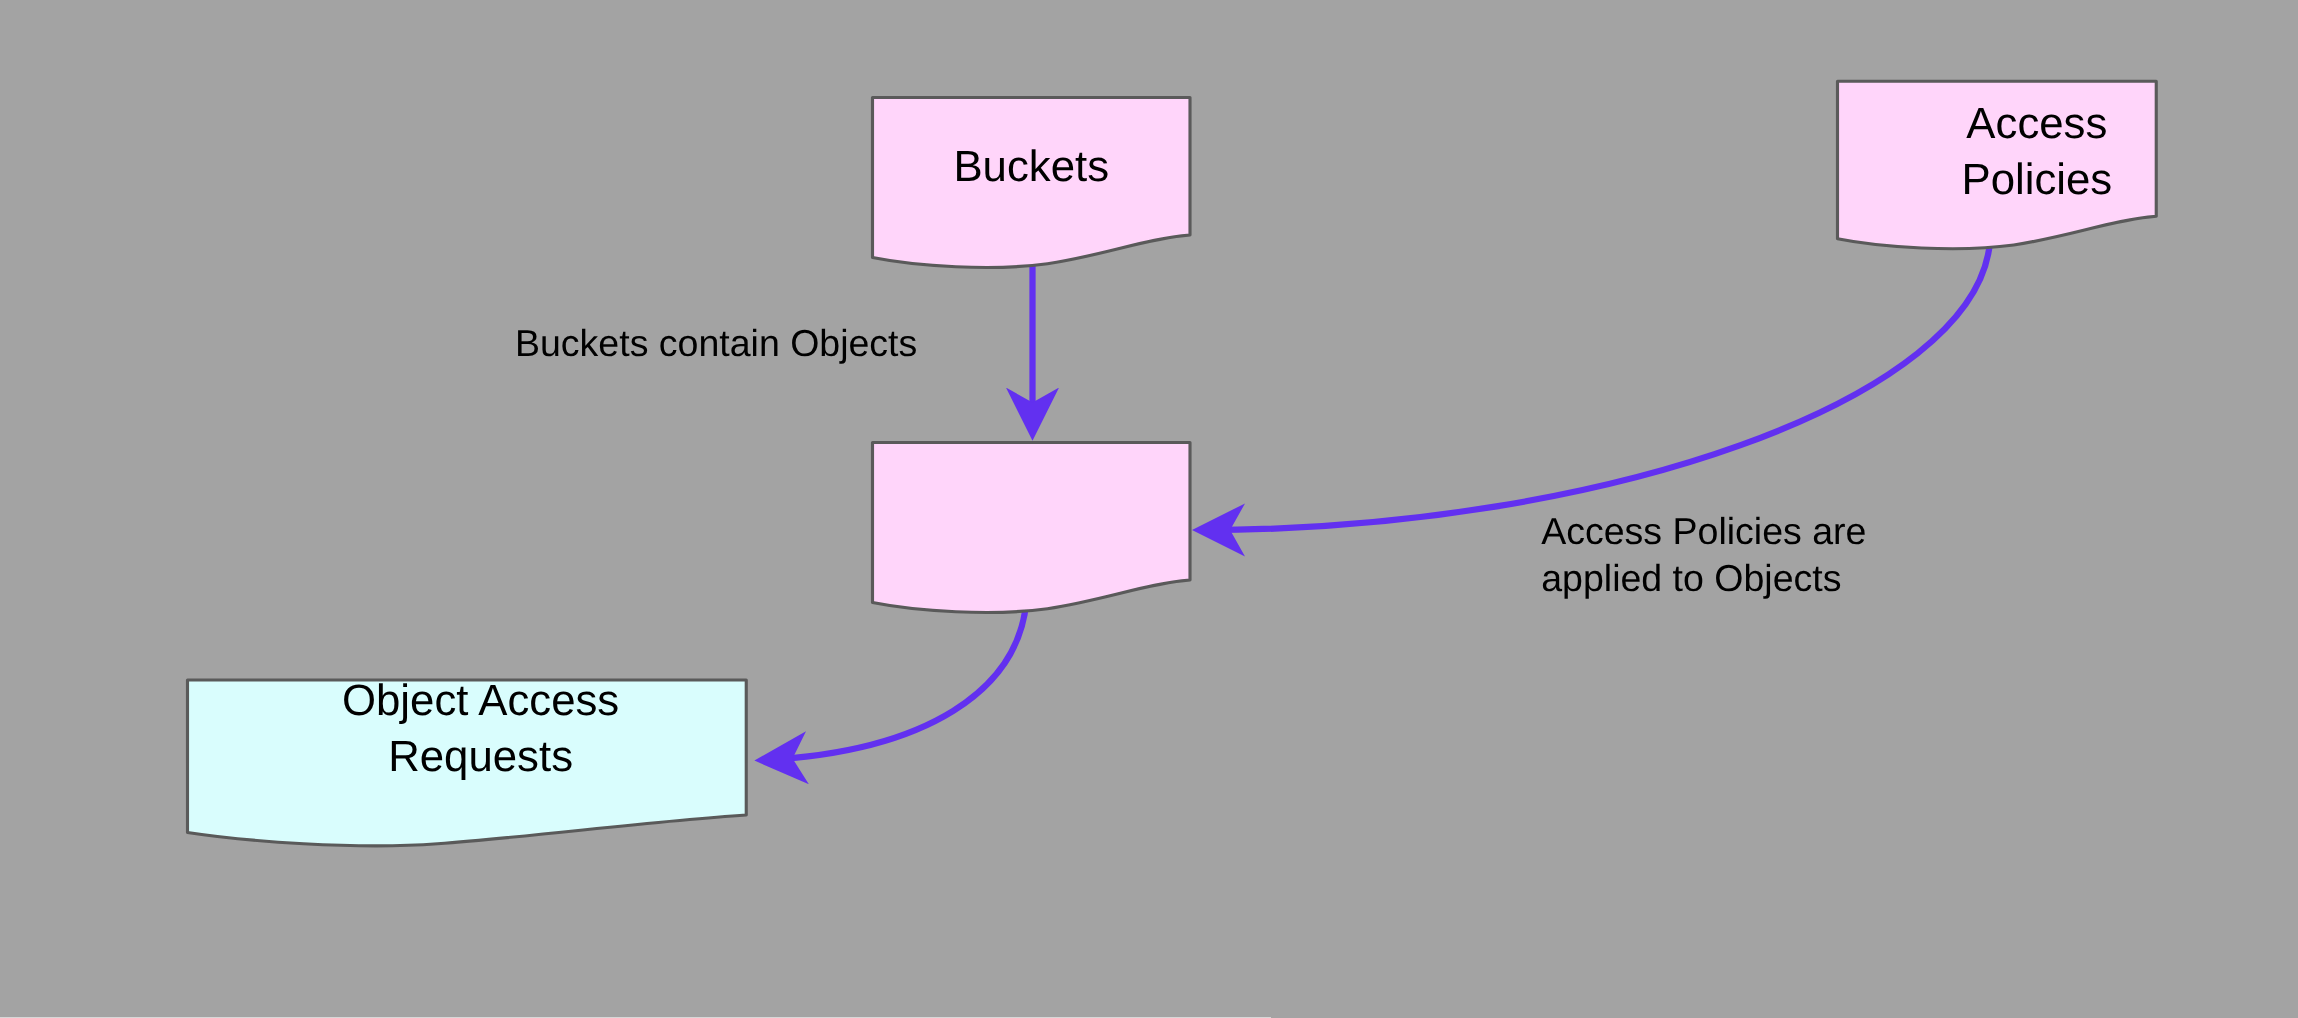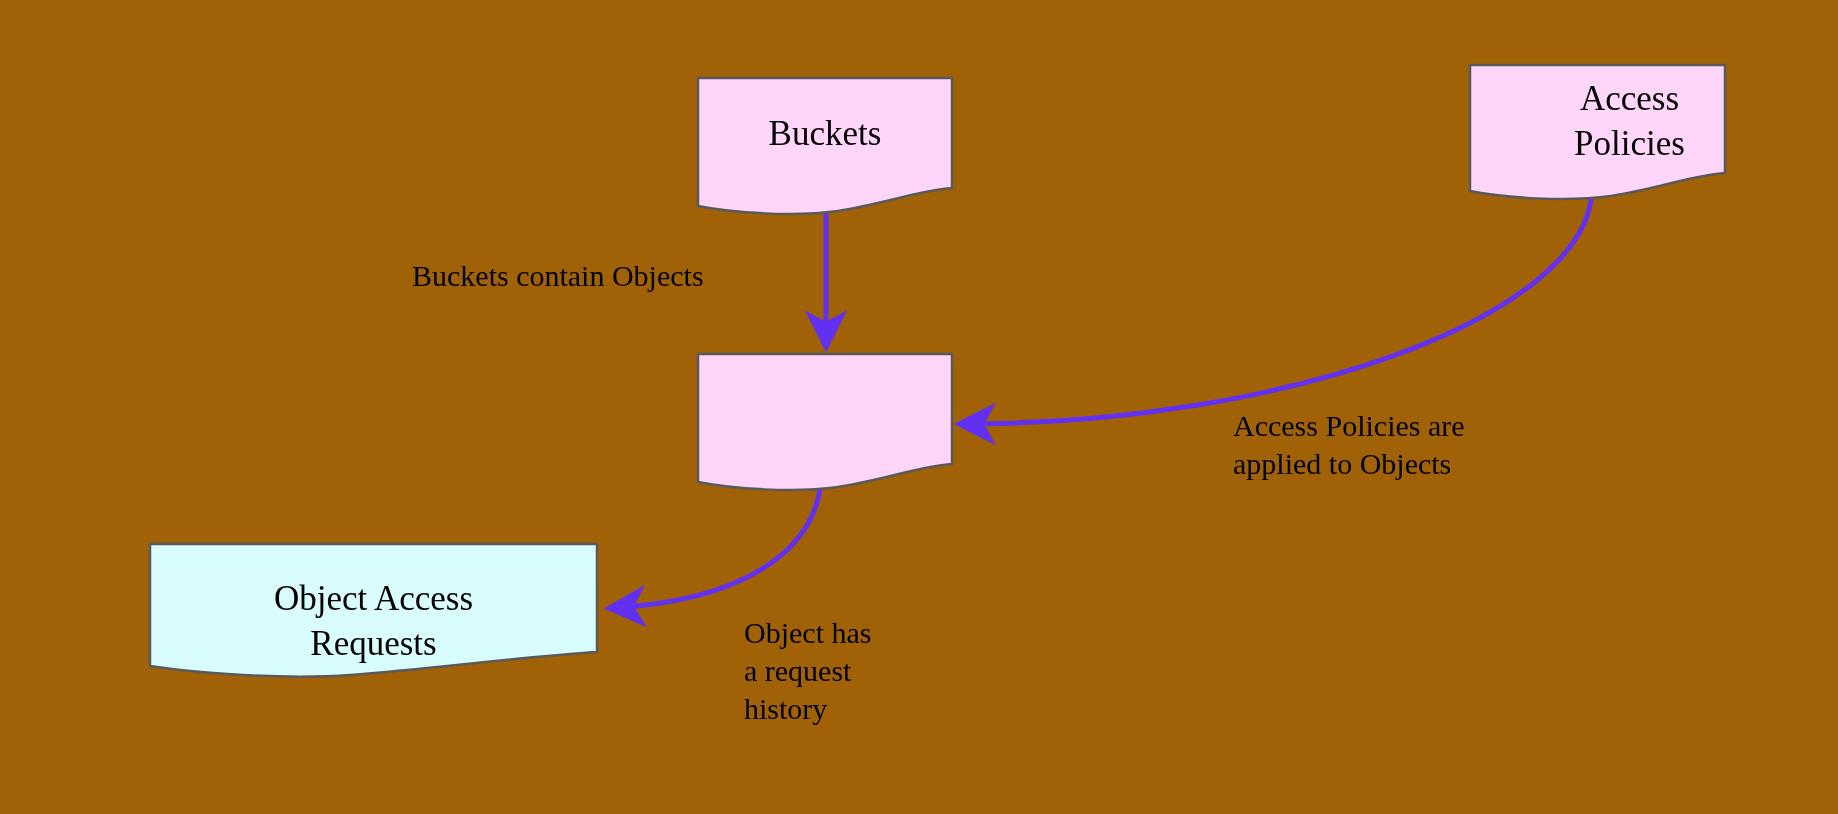--- a/index.html
+++ b/index.html
@@ -4,23 +4,23 @@
 <style>
   html, body {
     margin: 0;
     padding: 0;
     background: #ffffff;
   }
   .stage {
     position: relative;
     width: 1838px;
     height: 814px;
-    background: #a16207;
+    background: #a3a3a3;
     overflow: hidden;
-    font-family: Liberation Serif, serif;
+    font-family: Liberation Sans, sans-serif;
     color: #000000;
   }
   .layer {
     position: absolute;
     left: 0;
     top: 0;
   }
   .doc {
     stroke: #5a5a5a;
     stroke-width: 2.5;
@@ -70,23 +70,20 @@
 
     <path class="doc" d="M698,78 H952 V188 C916,191 884,204 838,211 C794,217 733,213 698,206 Z" fill="#ffd5fa"></path>
     <path class="doc" d="M1470,65 H1725 V173 C1689,176 1657,189 1611,196 C1567,202 1505,198 1470,191 Z" fill="#ffd5fa"></path>
     <path class="doc" d="M698,354 H952 V464 C916,467 884,480 838,487 C794,493 733,489 698,482 Z" fill="#ffd5fa"></path>
     <path class="doc" d="M150,544 H597 V652 C520,657 430,669 350,675 C285,680 196,673 150,666 Z" fill="#d9fdfd"></path>
   </svg>
 
   <div class="node-label" style="left:698px; top:78px; width:254px; height:112px;">Buckets</div>
   <div class="node-label" style="left:1502px; top:65px; width:255px; height:112px;">Access
 Policies</div>
-  <div class="node-label" style="left:150px; top:566px; width:447px; height:110px;">Object Access
+  <div class="node-label" style="left:150px; top:528px; width:447px; height:110px;padding-left:11px;">Object Access
 Requests</div>
 
   <div class="edge-label" style="left:1233px; top:407px;">Access Policies are
 applied to Objects</div>
   <div class="edge-label" style="left:412px; top:257px;">Buckets contain Objects</div>
-  <div class="edge-label" style="left:744px; top:614px;">Object has
-a request
-history</div>
 
 </div>
 
 </body></html>

